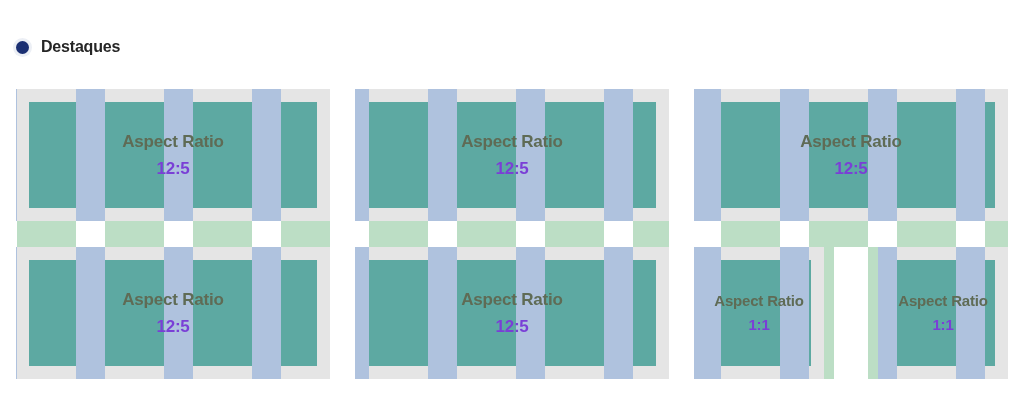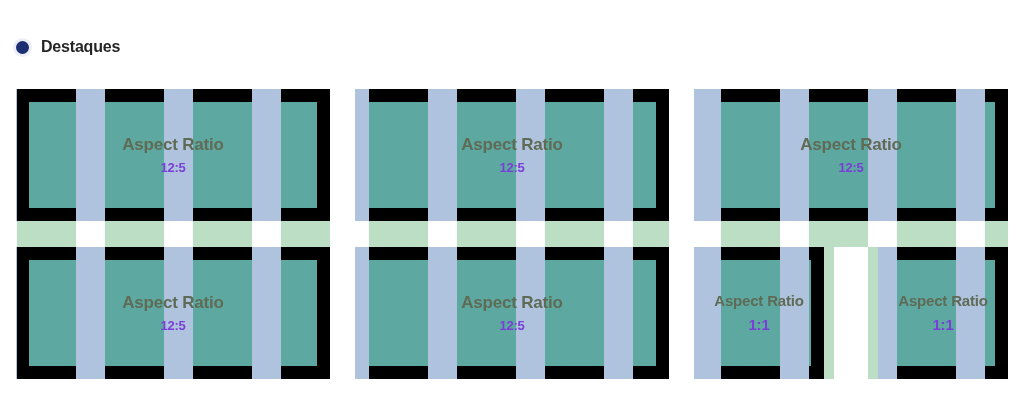--- a/index.html
+++ b/index.html
@@ -81,21 +81,21 @@
   
   .ratio-row {
     flex: 1 1 auto;
     display: flex;
     gap: 24px;
     min-height: 0;
   }
   .ratio-card {
     position: relative;
     flex: 1 1 0;
-    background: #000000;
+    background: #e5e5e5;
     overflow: hidden;
     min-width: 0;
   }
   .ratio-card.square {
     flex: 0 0 130px;
   }
   .ratio-card .inner-box {
     position: absolute;
     left: 13px;
     right: 13px;
@@ -131,21 +131,21 @@
     box-sizing: border-box;
   }
   .ratio-card .label-name {
     font-size: 17px;
     font-weight: bold;
     color: #5f6b55;
     line-height: 1.12;
     letter-spacing: -0.2px;
   }
   .ratio-card .label-value {
-    font-size: 13px;
+    font-size: 17px;
     font-weight: bold;
     color: #7a3fd6;
     line-height: 1.12;
     letter-spacing: -0.2px;
   }
   .ratio-card.square .label-name,
   .ratio-card.square .label-value {
     font-size: 15px;
   }
 

